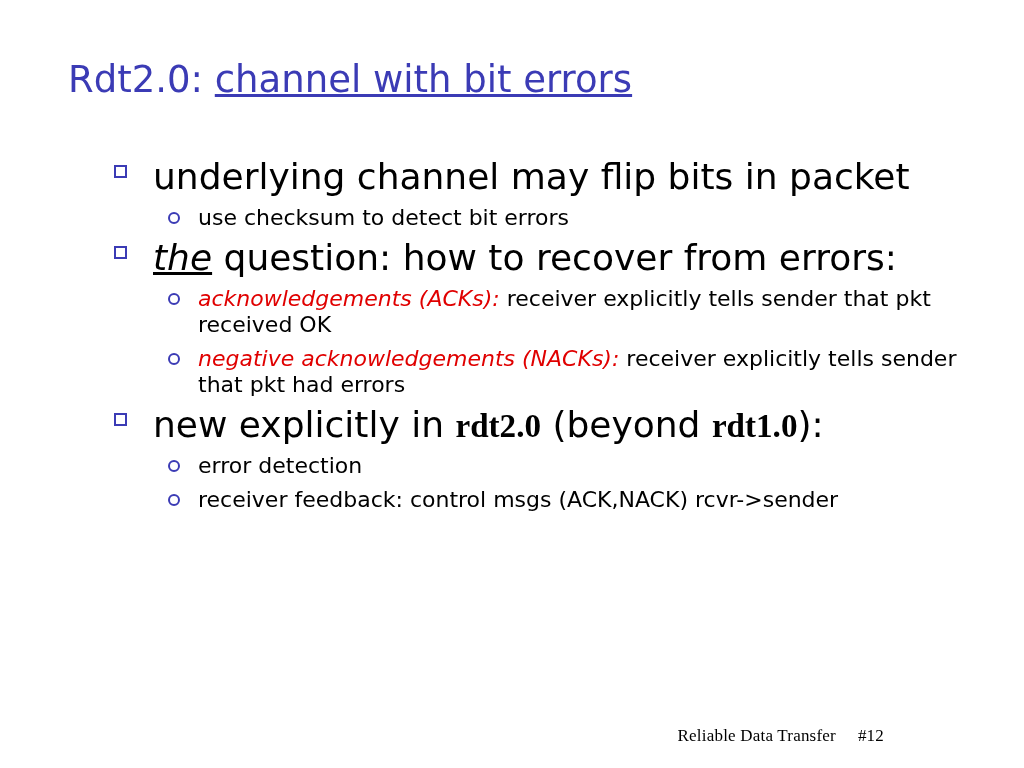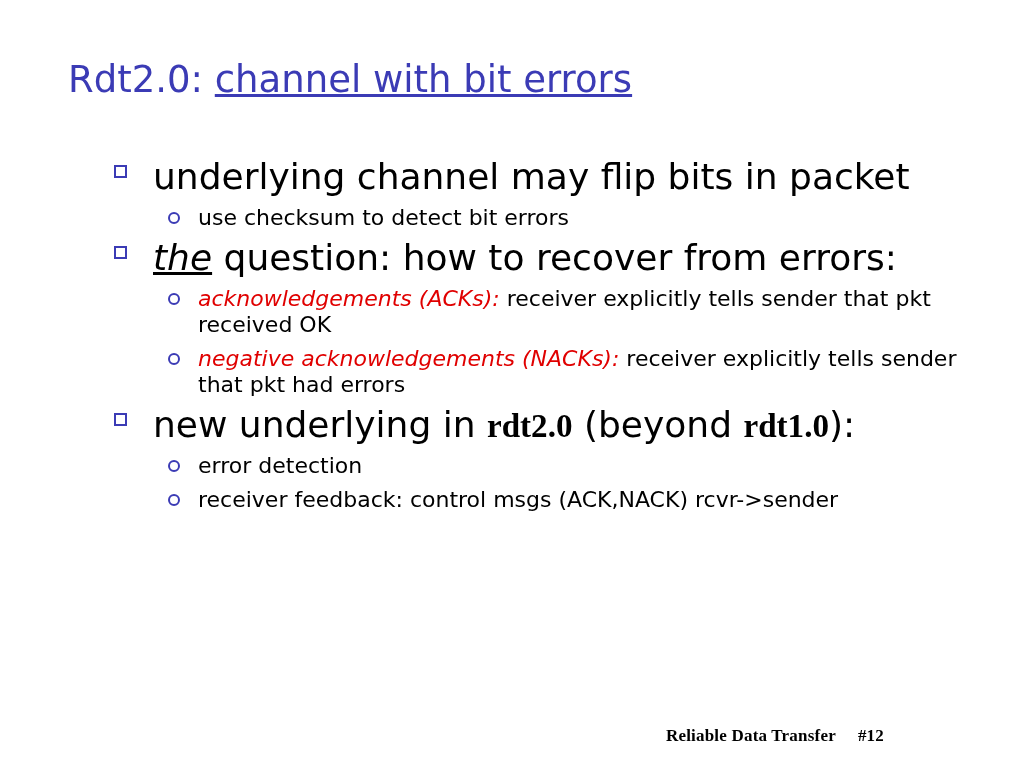--- a/index.html
+++ b/index.html
@@ -97,21 +97,21 @@
     font-family: Liberation Serif, serif;
     font-weight: bold;
     font-size: 0.92em;
   }
   .footer {
     position: absolute;
     right: 28px;
     bottom: 22px;
     font-family: "Liberation Serif", serif;
     font-size: 17px;
-    font-weight: bold;
+    font-weight: normal;
     color: #000000;
     letter-spacing: 0.2px;
   }
   .footer .pagenum {
     display: inline-block;
     margin-left: 22px;
   }
   .footer .ftext {
     display: inline-block;
   }
@@ -149,21 +149,21 @@
       </li>
 
       <li class="l2 lvl2-wrap">
         <span class="bullet2"></span>
         <span class="red ital">negative acknowledgements (NACKs):</span><span> receiver explicitly tells sender that pkt had errors</span>
       </li>
 
 
       <li class="l1">
         <span class="bullet1"></span>
-        <span>new underlying in </span><span class="mono">rdt2.0</span><span> (beyond </span><span class="mono">rdt1.0</span><span>):</span>
+        <span>new explicitly in </span><span class="mono">rdt2.0</span><span> (beyond </span><span class="mono">rdt1.0</span><span>):</span>
       </li>
 
       <li class="l2 lvl2-wrap">
         <span class="bullet2"></span>
         <span>error detection</span>
       </li>
 
       <li class="l2 lvl2-wrap">
         <span class="bullet2"></span>
         <span>receiver feedback: control msgs (ACK,NACK) rcvr-&gt;sender</span>

